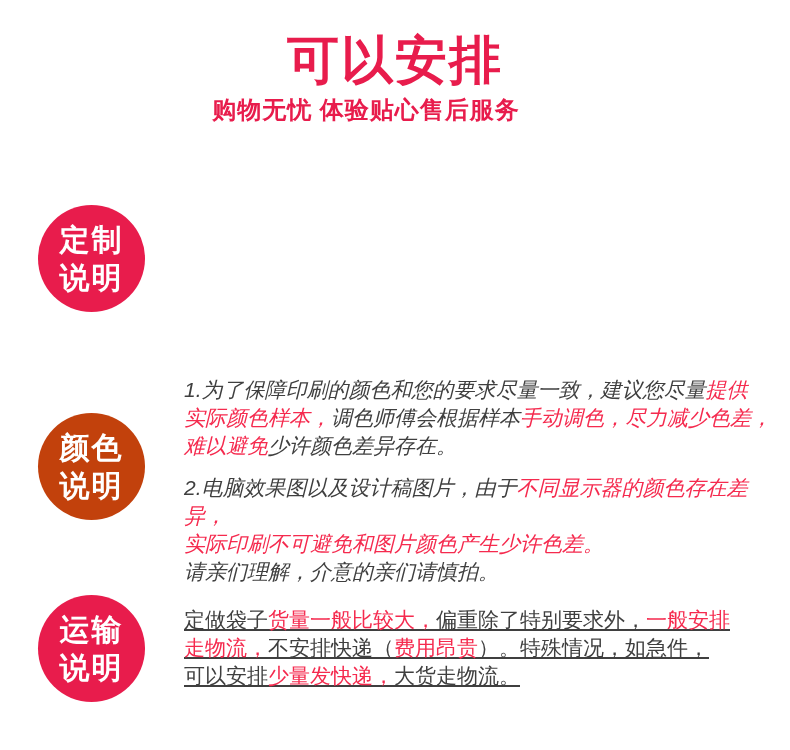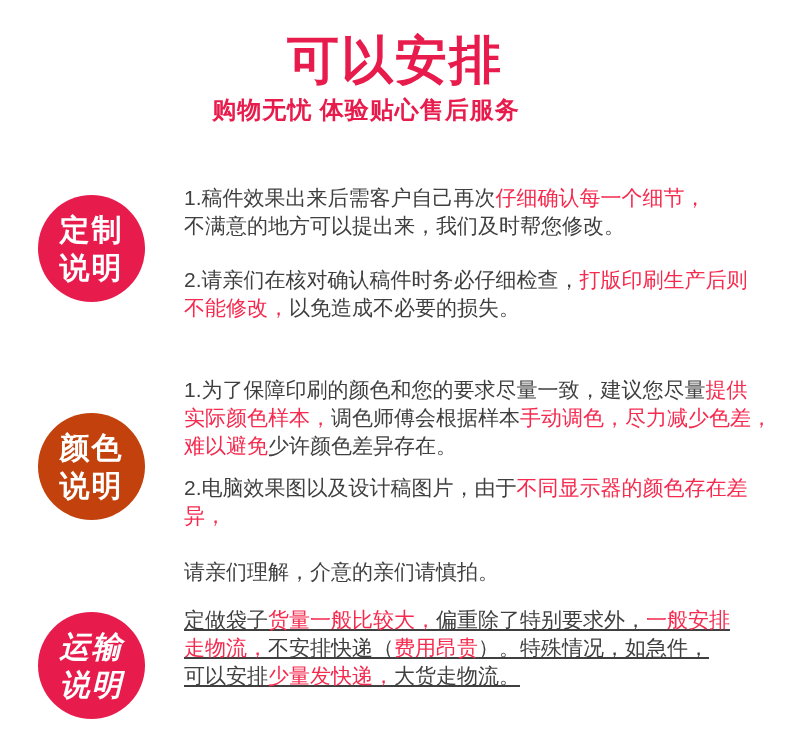--- a/index.html
+++ b/index.html
@@ -27,59 +27,55 @@
     position: absolute; left: 38px;
     width: 107px; height: 107px;
     border-radius: 50%;
     display: flex; flex-direction: column;
     align-items: center; justify-content: center;
   }
   .badge .bline {
     color: #ffffff; font-size: 30px; font-weight: 700;
     line-height: 38px; letter-spacing: 2px; text-align: center;
   }
-  .badge-1 { top: 195px; }
+  .badge-1 { top: 205px; }
   .badge-2 { top: 413px; }
-  .badge-3 { top: 612px; font-style: italic; }
+  .badge-3 { top: 595px; }
   .section-text {
     position: absolute; left: 184px; width: 592px;
     font-size: 21px; line-height: 28px;
     color: #3f3f3f;
   }
   .text-1 { top: 184px; }
   .text-1 .para + .para { margin-top: 26px; }
-  .text-2 { top: 376px; }
+  .text-2 { top: 376px; font-style: italic; }
   .text-2 .para + .para { margin-top: 14px; }
   .text-3 { top: 606px; text-decoration: underline; }
   .para { font-weight: 400; }
 </style>
 </head>
 <body>
 
 <div class="page">
 
   <div class="title" style="color: rgb(232, 28, 76);">可以安排</div>
   <div class="subtitle" style="color: rgb(232, 28, 76);">购物无忧 体验贴心售后服务</div>
 
   <div class="badge badge-1" style="background: rgb(232, 28, 76);">
     <span class="bline">定制</span>
     <span class="bline">说明</span>
   </div>
-  <div class="section-text text-1">
-      <p class="para"><span style="color: rgb(63, 63, 63);">1.稿件效果出来后需客户自己再次</span><span style="color: rgb(245, 42, 78);">仔细确认每一个细节，</span><br><span style="color: rgb(63, 63, 63);">不满意的地方可以提出来，我们及时帮您修改。</span></p>
-      <p class="para"><span style="color: rgb(63, 63, 63);">2.请亲们在核对确认稿件时务必仔细检查，</span><span style="color: rgb(245, 42, 78);">打版印刷生产后则</span><br><span style="color: rgb(245, 42, 78);">不能修改，</span><span style="color: rgb(63, 63, 63);">以免造成不必要的损失。</span></p>
-    </div>
 
   <div class="badge badge-2" style="background: #c2410c;">
     <span class="bline">颜色</span>
     <span class="bline">说明</span>
   </div>
   <div class="section-text text-2">
       <p class="para"><span style="color: rgb(63, 63, 63);">1.为了保障印刷的颜色和您的要求尽量一致，建议您尽量</span><span style="color: rgb(245, 42, 78);">提供</span><br><span style="color: rgb(245, 42, 78);">实际颜色样本，</span><span style="color: rgb(63, 63, 63);">调色师傅会根据样本</span><span style="color: rgb(245, 42, 78);">手动调色，尽力减少色差，</span><br><span style="color: rgb(245, 42, 78);">难以避免</span><span style="color: rgb(63, 63, 63);">少许颜色差异存在。</span></p>
-      <p class="para"><span style="color: rgb(63, 63, 63);">2.电脑效果图以及设计稿图片，由于</span><span style="color: rgb(245, 42, 78);">不同显示器的颜色存在差异，</span><br><br><span style="color: rgb(63, 63, 63); text-align: center;">请亲们理解，介意的亲们请慎拍。</span></p>
+      <p class="para"><span style="color: rgb(63, 63, 63);">2.电脑效果图以及设计稿图片，由于</span><span style="color: rgb(245, 42, 78);">不同显示器的颜色存在差异，</span><br><span style="color: rgb(245, 42, 78);">实际印刷不可避免和图片颜色产生少许色差。</span><br><span style="color: rgb(63, 63, 63); text-align: center;">请亲们理解，介意的亲们请慎拍。</span></p>
     </div>
 
   <div class="badge badge-3" style="background: rgb(232, 28, 76);">
     <span class="bline">运输</span>
     <span class="bline">说明</span>
   </div>
   <div class="section-text text-3">
       <p class="para"><span style="color: rgb(63, 63, 63);">定做袋子</span><span style="color: rgb(245, 42, 78);">货量一般比较大，</span><span style="color: rgb(63, 63, 63);">偏重除了特别要求外，</span><span style="color: rgb(245, 42, 78);">一般安排</span><br><span style="color: rgb(245, 42, 78);">走物流，</span><span style="color: rgb(63, 63, 63);">不安排快递（</span><span style="color: rgb(245, 42, 78);">费用昂贵</span><span style="color: rgb(63, 63, 63);">）。特殊情况，如急件，</span><br><span style="color: rgb(63, 63, 63);">可以安排</span><span style="color: rgb(245, 42, 78);">少量发快递，</span><span style="color: rgb(63, 63, 63);">大货走物流。</span></p>
     </div>
 

